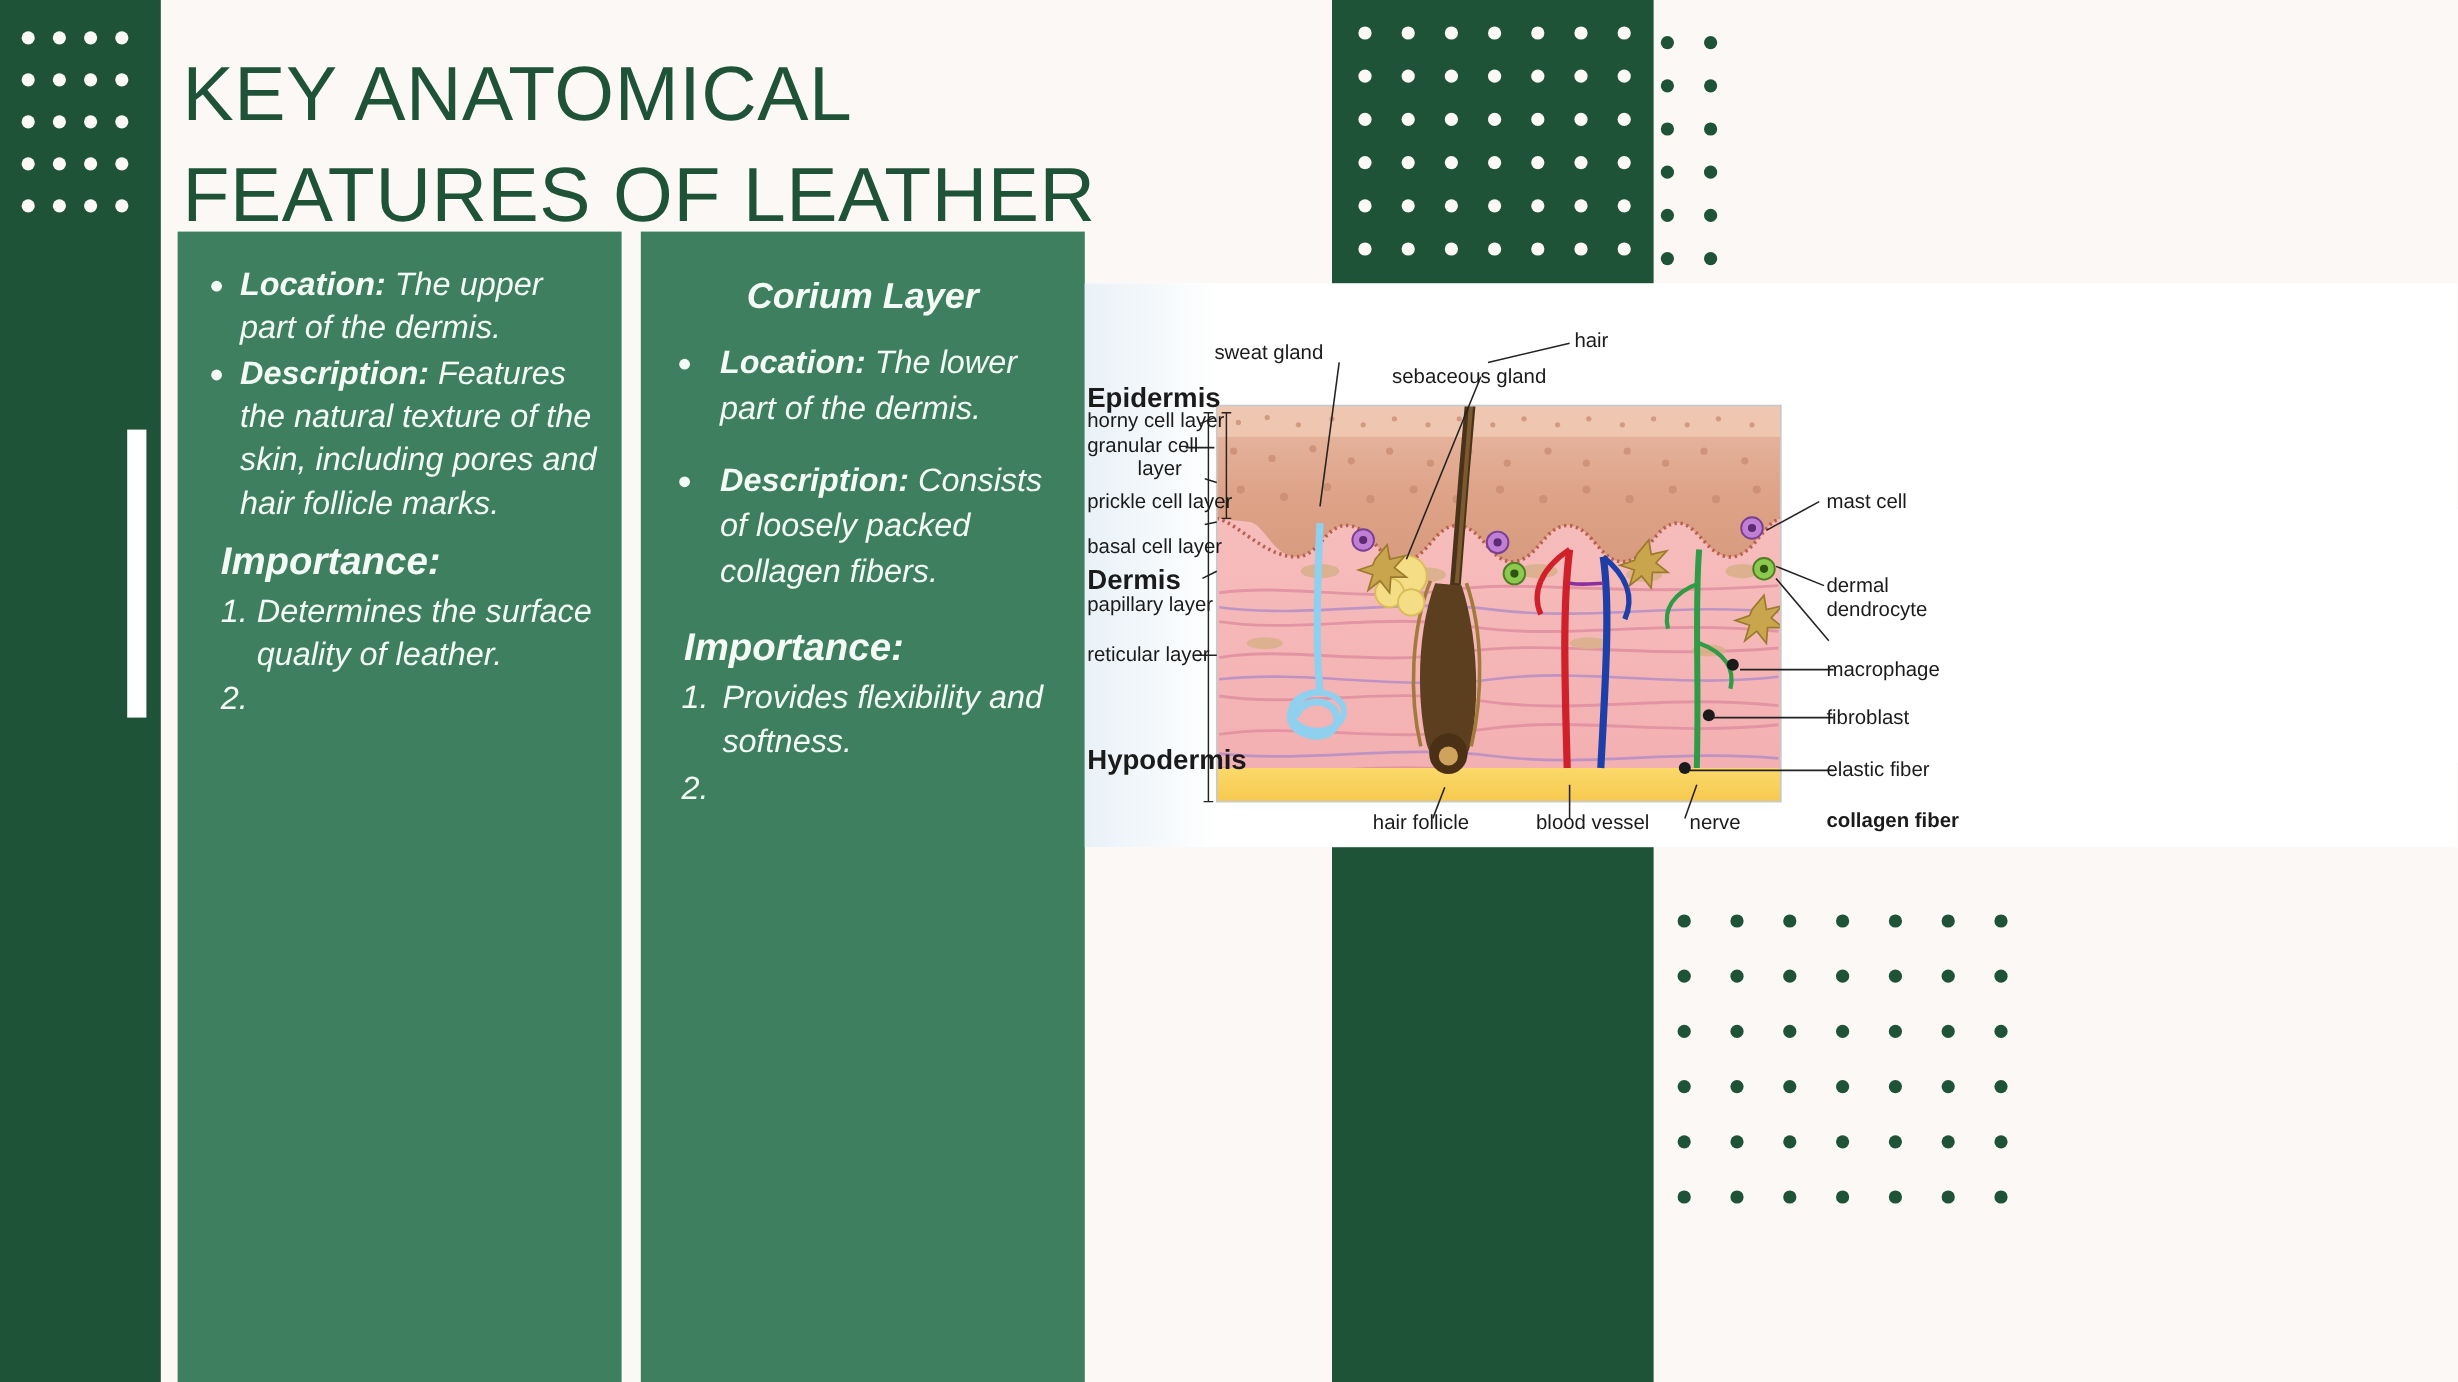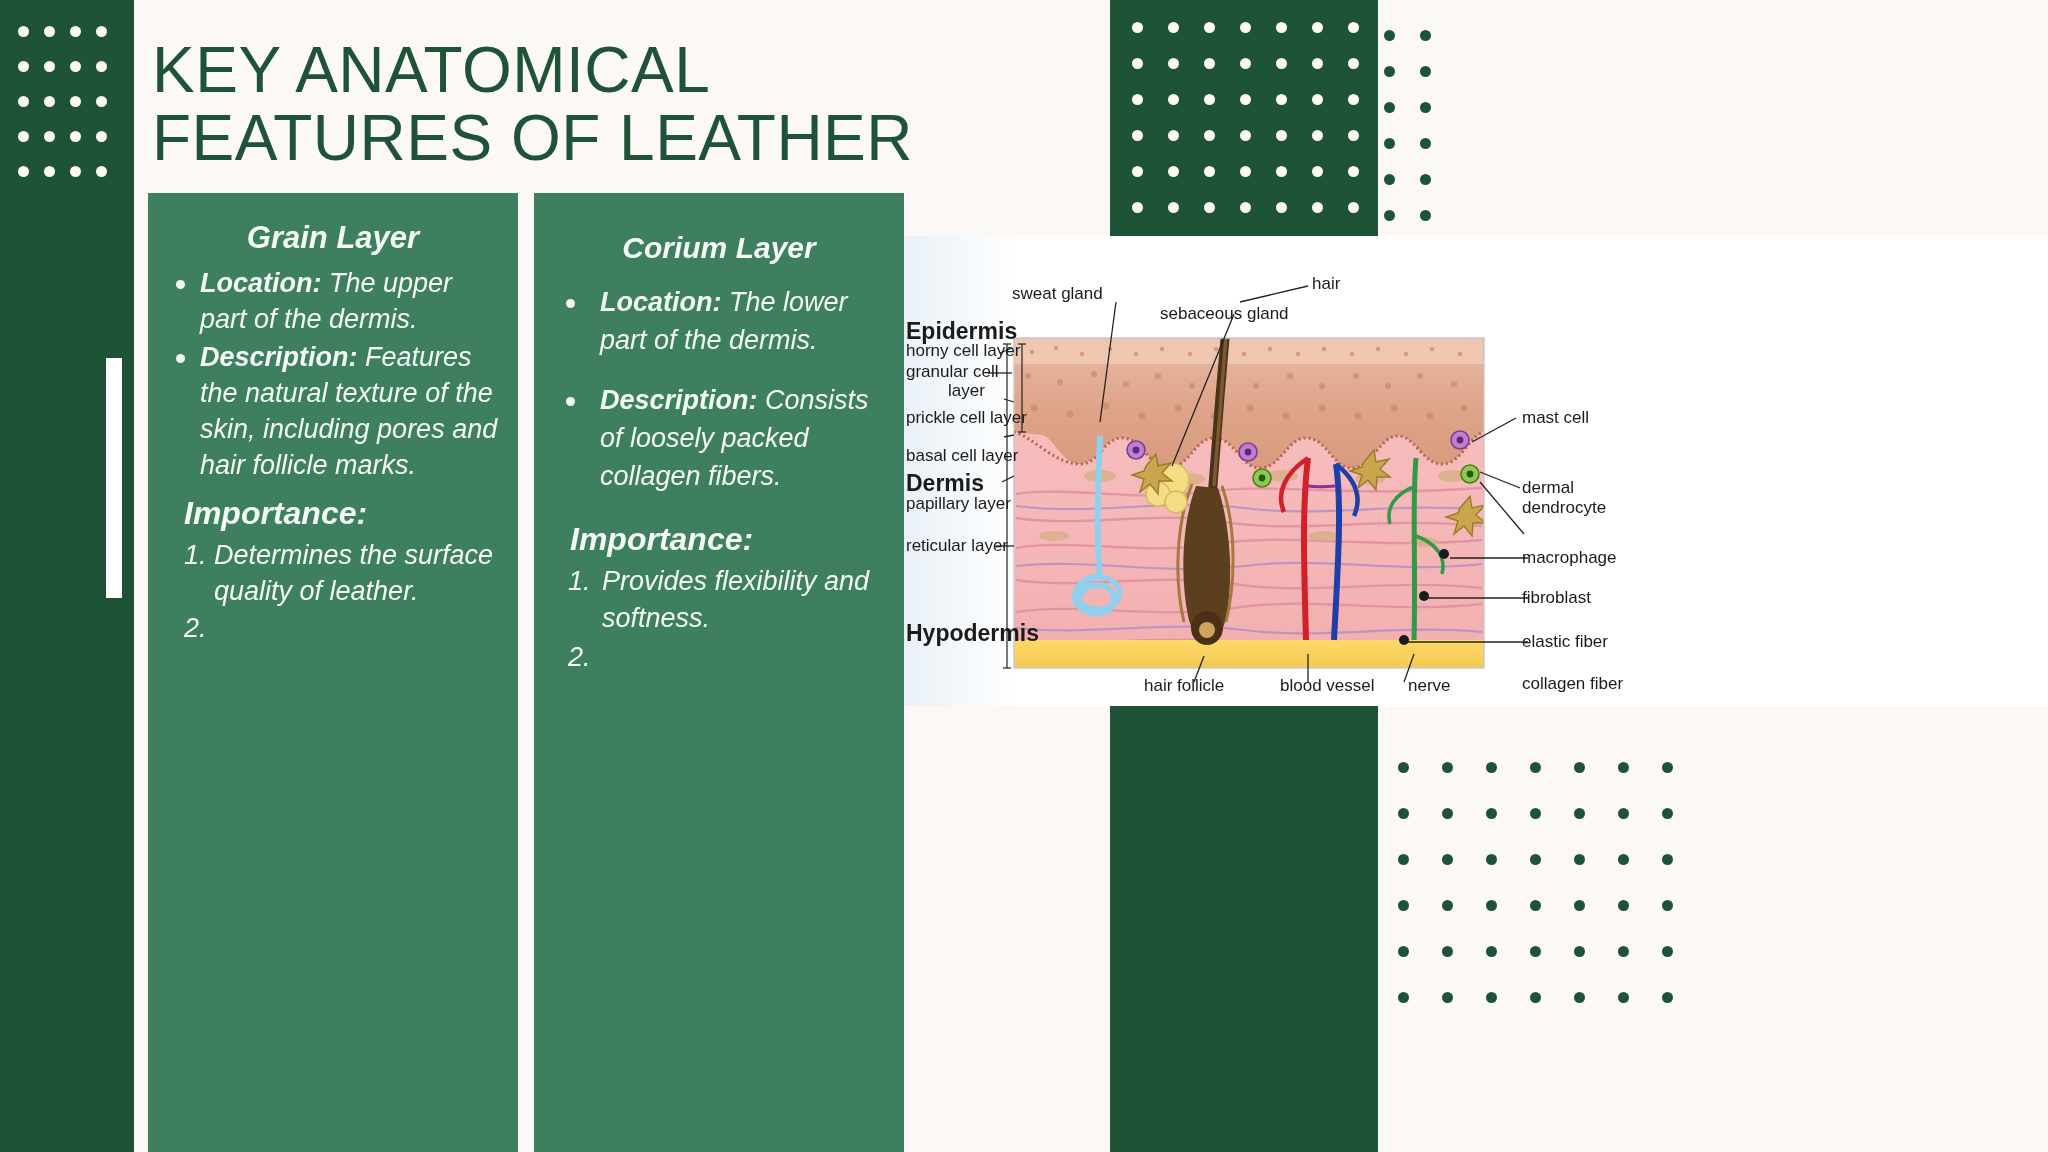--- a/index.html
+++ b/index.html
@@ -81,21 +81,21 @@
     background: #1e5338;
   }
 
   
   .title {
     position: absolute;
     left: 152px; top: 36px;
     width: 900px;
     color: #1e5338;
     font-size: 64px;
-    line-height: 68px;
+    line-height: 84px;
     letter-spacing: 0.5px;
     font-weight: 400;
     white-space: pre-line;
   }
 
   
   .card {
     position: absolute;
     background: #3d7f5e;
     color: #f4fbf6;
@@ -327,21 +327,20 @@
       <div class="d" style="left: 132px; top: 230px;"></div>
       <div class="d" style="left: 176px; top: 230px;"></div>
       <div class="d" style="left: 220px; top: 230px;"></div>
       <div class="d" style="left: 264px; top: 230px;"></div>
     </div>
 
   <div class="title">KEY ANATOMICAL
 FEATURES OF LEATHER</div>
 
   <div class="card card-left">
-    <div class="card-title">Grain Layer</div>
     <ul class="bullets">
       <li class="bullet">
         <b>Location:</b><span> The upper part of the dermis.</span>
       </li>
       <li class="bullet">
         <b>Description:</b><span> Features the natural texture of the skin, including pores and hair follicle marks.</span>
       </li>
     </ul>
     <div class="importance">Importance:</div>
     <ol class="nums">
@@ -615,20 +614,20 @@
     <div class="dlabel" style="left:108px; top:48px;">sweat gland</div>
     <div class="dlabel" style="left:256px; top:68px;">sebaceous gland</div>
     <div class="dlabel" style="left:408px; top:38px;">hair</div>
 
     <div class="dlabel" style="left:618px; top:172px;">mast cell</div>
     <div class="dlabel" style="left:618px; top:242px;">dermal</div>
     <div class="dlabel" style="left:618px; top:262px;text-align:center;">dendrocyte</div>
     <div class="dlabel" style="left:618px; top:312px;">macrophage</div>
     <div class="dlabel" style="left:618px; top:352px;">fibroblast</div>
     <div class="dlabel" style="left:618px; top:396px;">elastic fiber</div>
-    <div class="dlabel" style="left:618px; top:438px;">collagen fiber</div>
+    <div class="dlabel" style="left:618px; top:438px;font-weight:bold;">collagen fiber</div>
 
     <div class="dlabel" style="left:240px; top:440px;">hair follicle</div>
     <div class="dlabel" style="left:376px; top:440px;">blood vessel</div>
     <div class="dlabel" style="left:504px; top:440px;">nerve</div>
   </div>
 
 </div>
 
 </body></html>

